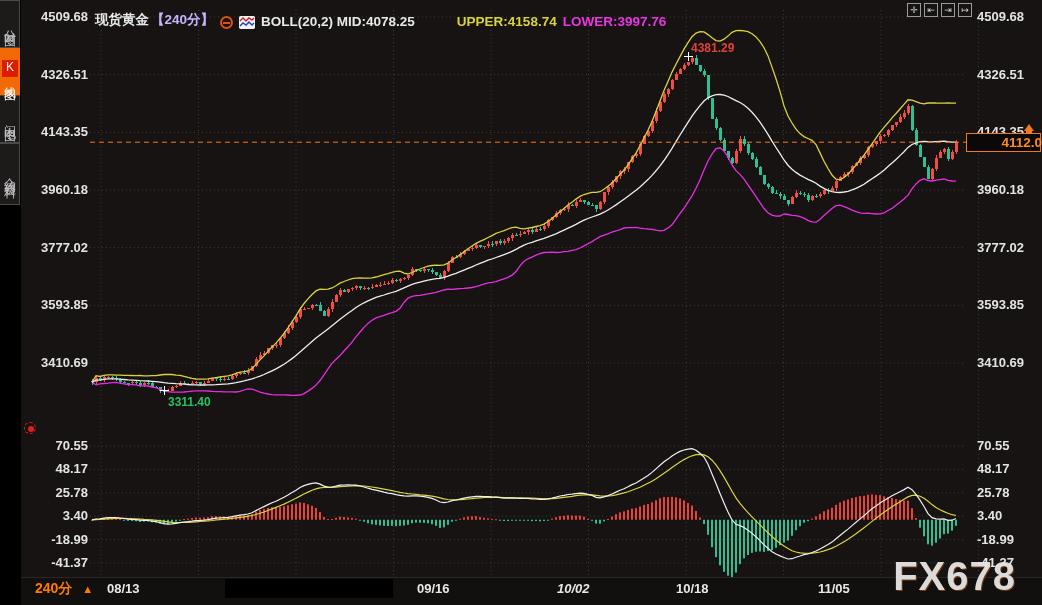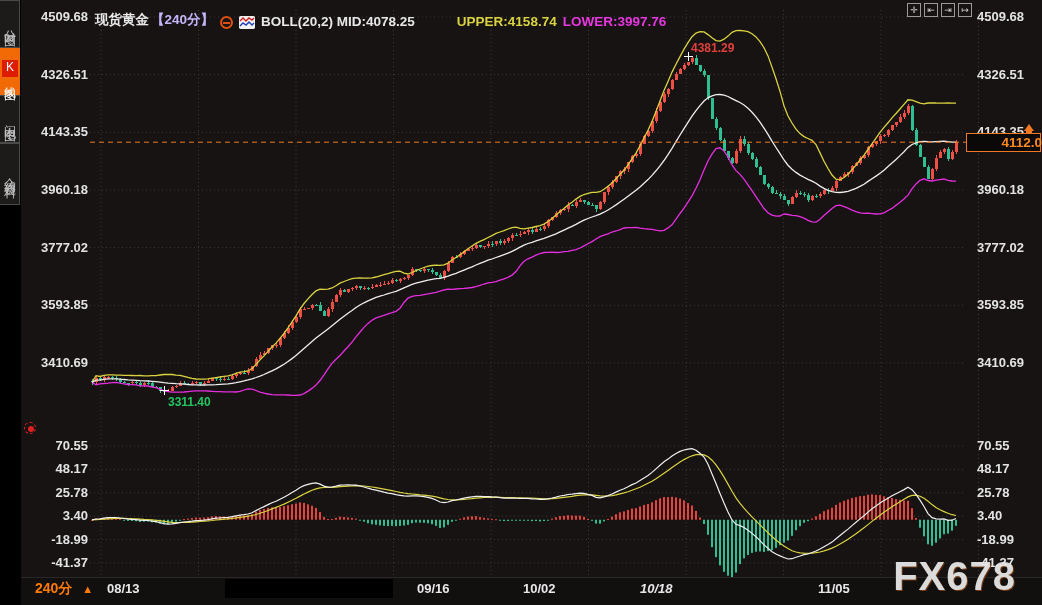--- a/index.html
+++ b/index.html
@@ -812,22 +812,22 @@
   <div class="last-price" id="lastPriceTag" style="top: 132.694px; padding-left: 44px;">
     <div class="last-arrow"></div>
     <span>4112.03</span>
   </div>
 
   <div class="bottombar">
     <div class="bb-period"><span>240分</span><span class="tri">▲</span></div>
     <div id="dateLabels">
         <div class="bb-date" style="left: 86px;">08/13</div>
         <div class="bb-date" style="left: 372px; padding-left: 24px;">09/16</div>
-        <div class="bb-date" style="left: 502px;">10/02</div>
-        <div class="bb-date" style="left: 619px; font-style: italic;">10/18</div>
+        <div class="bb-date" style="left: 536px; font-style: italic;">10/02</div>
+        <div class="bb-date" style="left: 655px;">10/18</div>
         <div class="bb-date" style="left: 797px;">11/05</div>
       </div>
     <div class="bb-mask"></div>
   </div>
 
   <div class="watermark">FX678</div>
 
   <div id="axisLabels">
       <div class="axis-label l" style="top: 9px;">4509.68</div>
       <div class="axis-label r" style="top: 9px;">4509.68</div>

